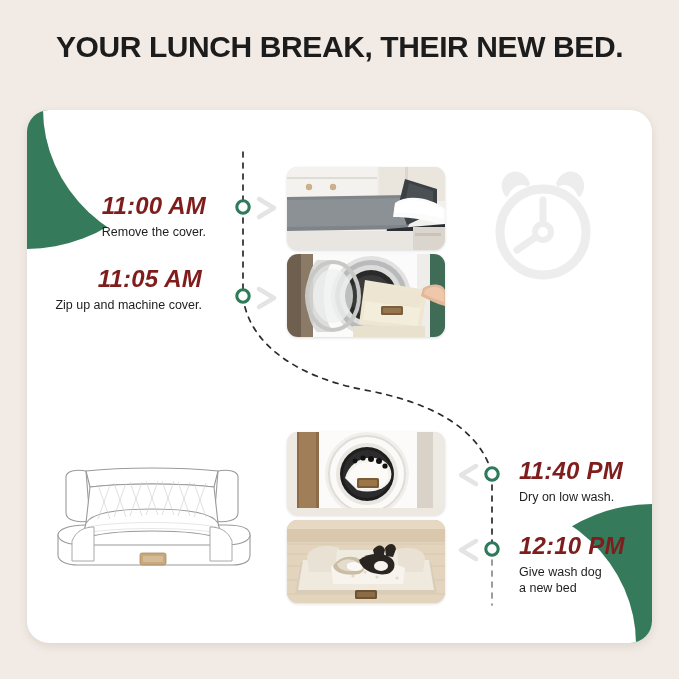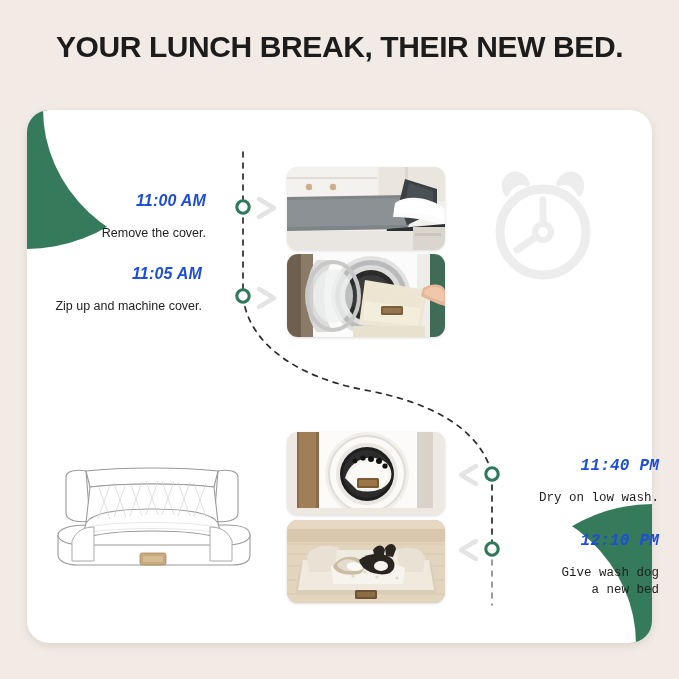--- a/index.html
+++ b/index.html
@@ -80,36 +80,36 @@
   #flow-svg {
     position: absolute;
     left: 0; top: 0;
     width: 679px; height: 679px;
     pointer-events: none;
   }
 
   
   .step-text { position: absolute; }
   .step-text.right-al { text-align: right; }
-  .step-text.left-al  { text-align: right; font-family: Liberation Mono, monospace; }
+  .step-text.left-al  { text-align: left; }
   .step-time {
-    font-size: 16px;
+    font-size: 24px;
     font-weight: 700;
     font-style: italic;
-    color: #1d4ed8;
+    color: #7f1d1d;
     letter-spacing: 0.2px;
     white-space: nowrap;
     line-height: 1.15;
   }
   .step-caption {
     font-size: 12.5px;
     font-weight: 400;
     color: #1E1E1E;
     line-height: 1.32;
-    margin-top: 15px;
+    margin-top: 4px;
     white-space: pre-line;
   }
 
   
   .photo {
     position: absolute;
     border-radius: 11px;
     overflow: hidden;
     background: #cfcfcf;
     box-shadow: 0 1px 3px rgba(0,0,0,0.14);

